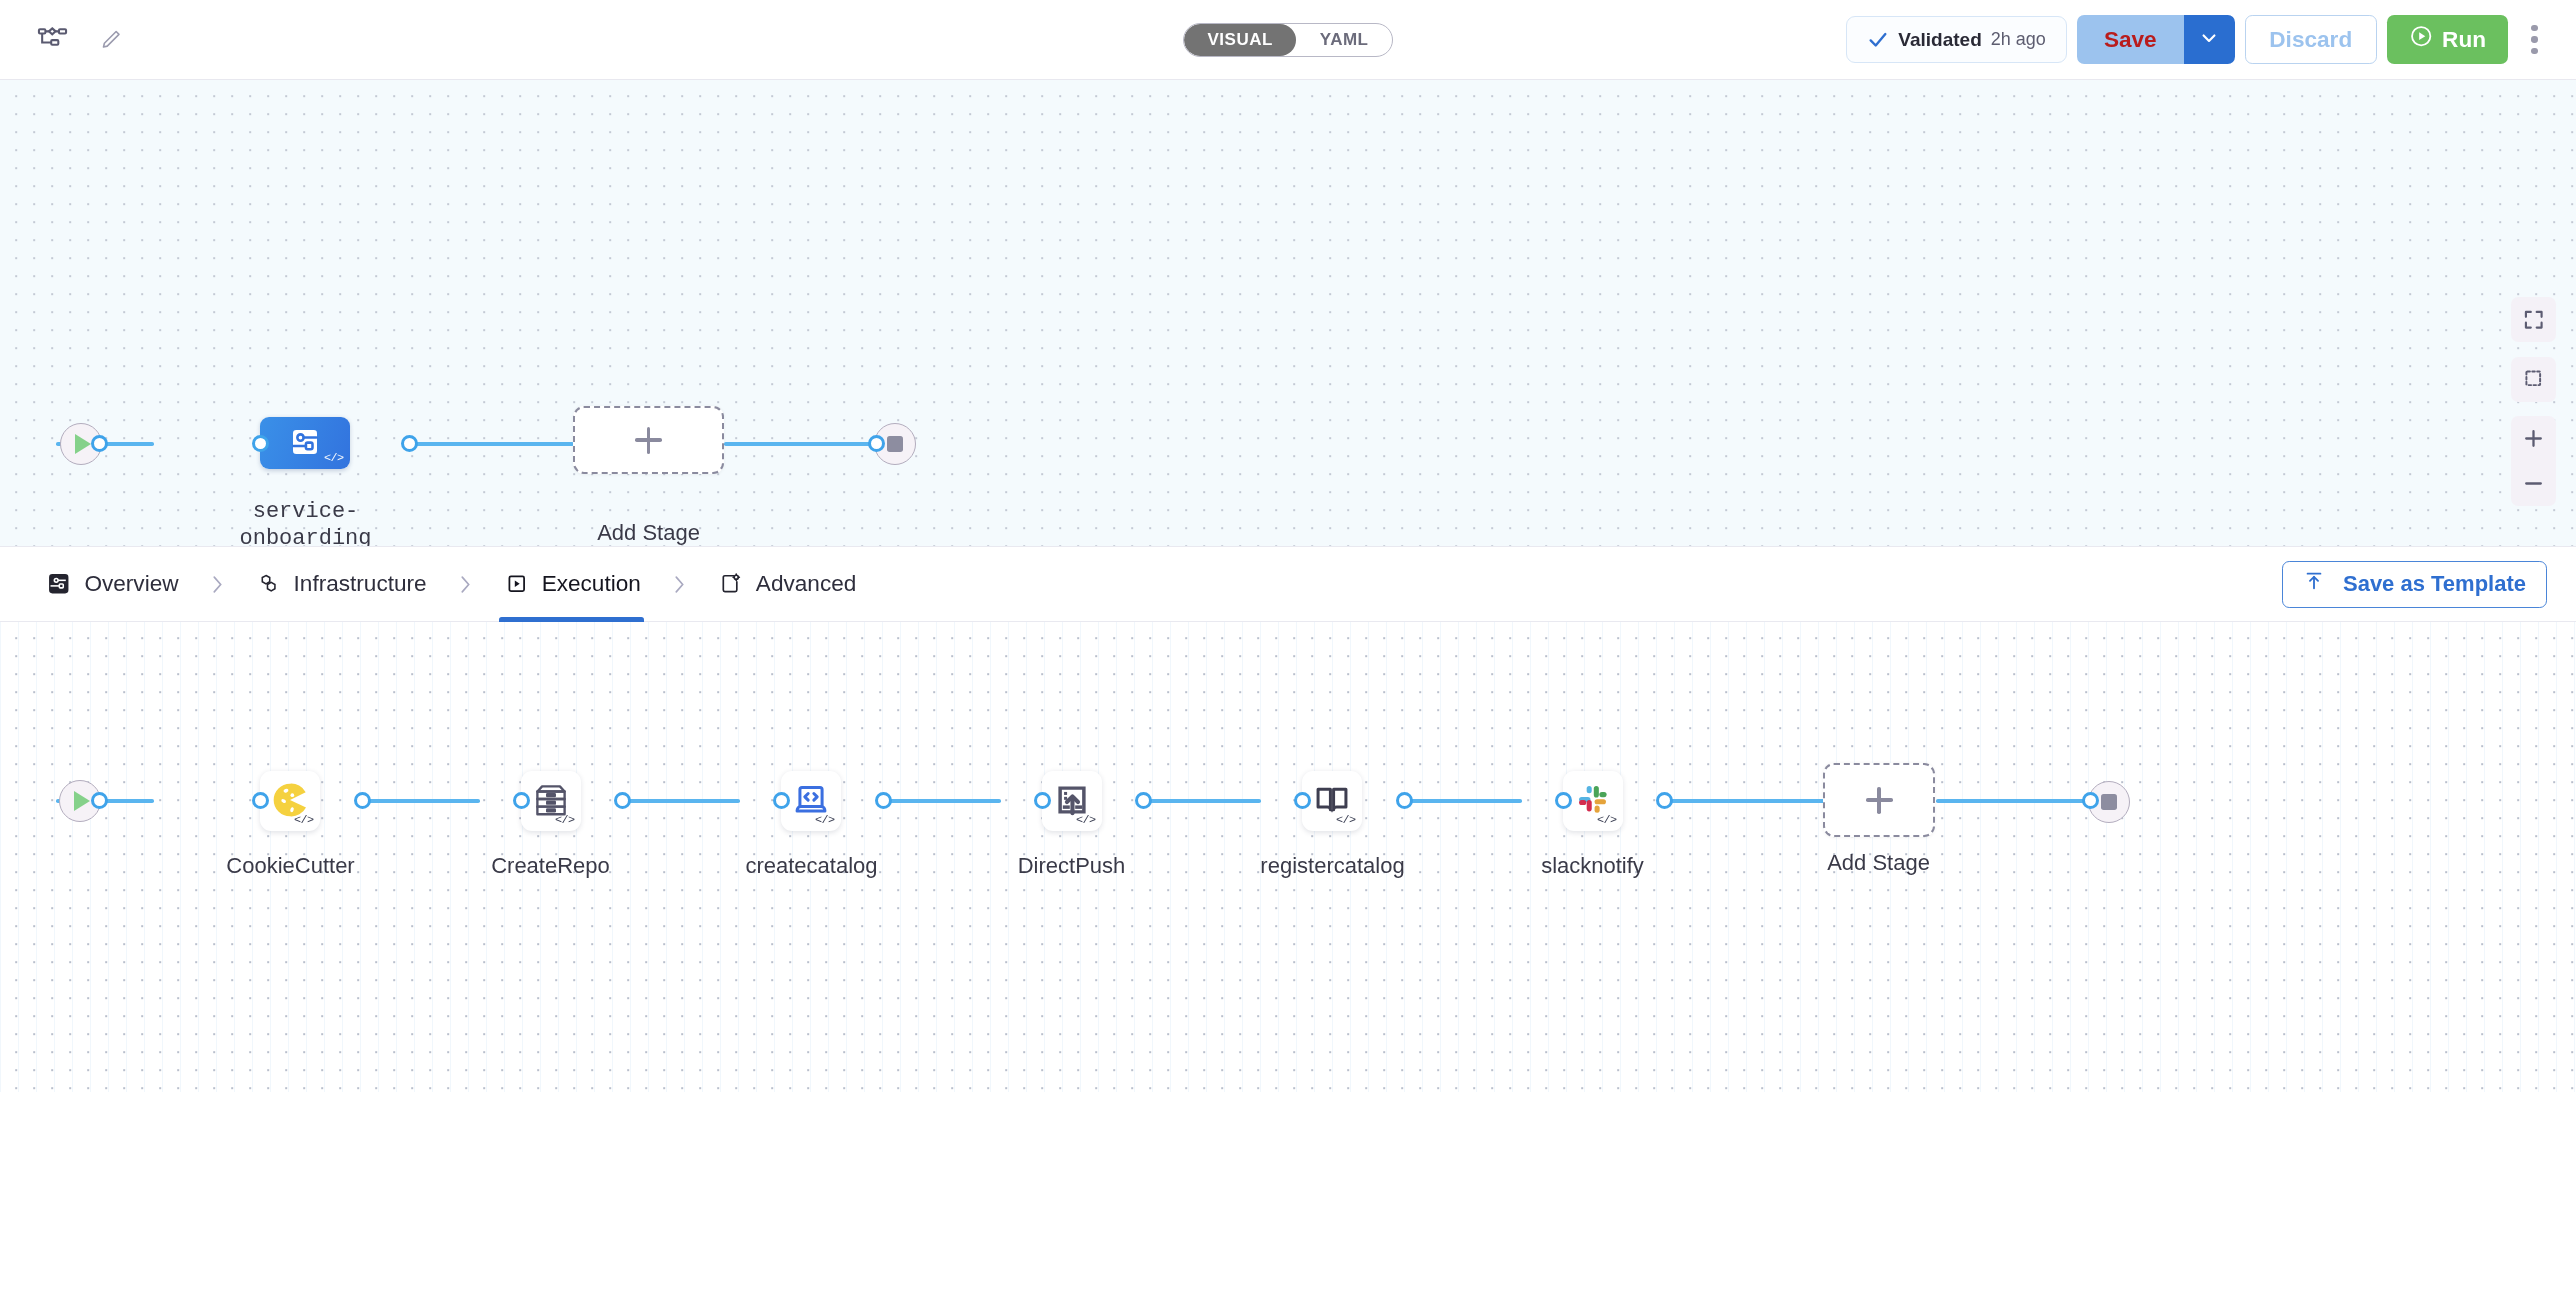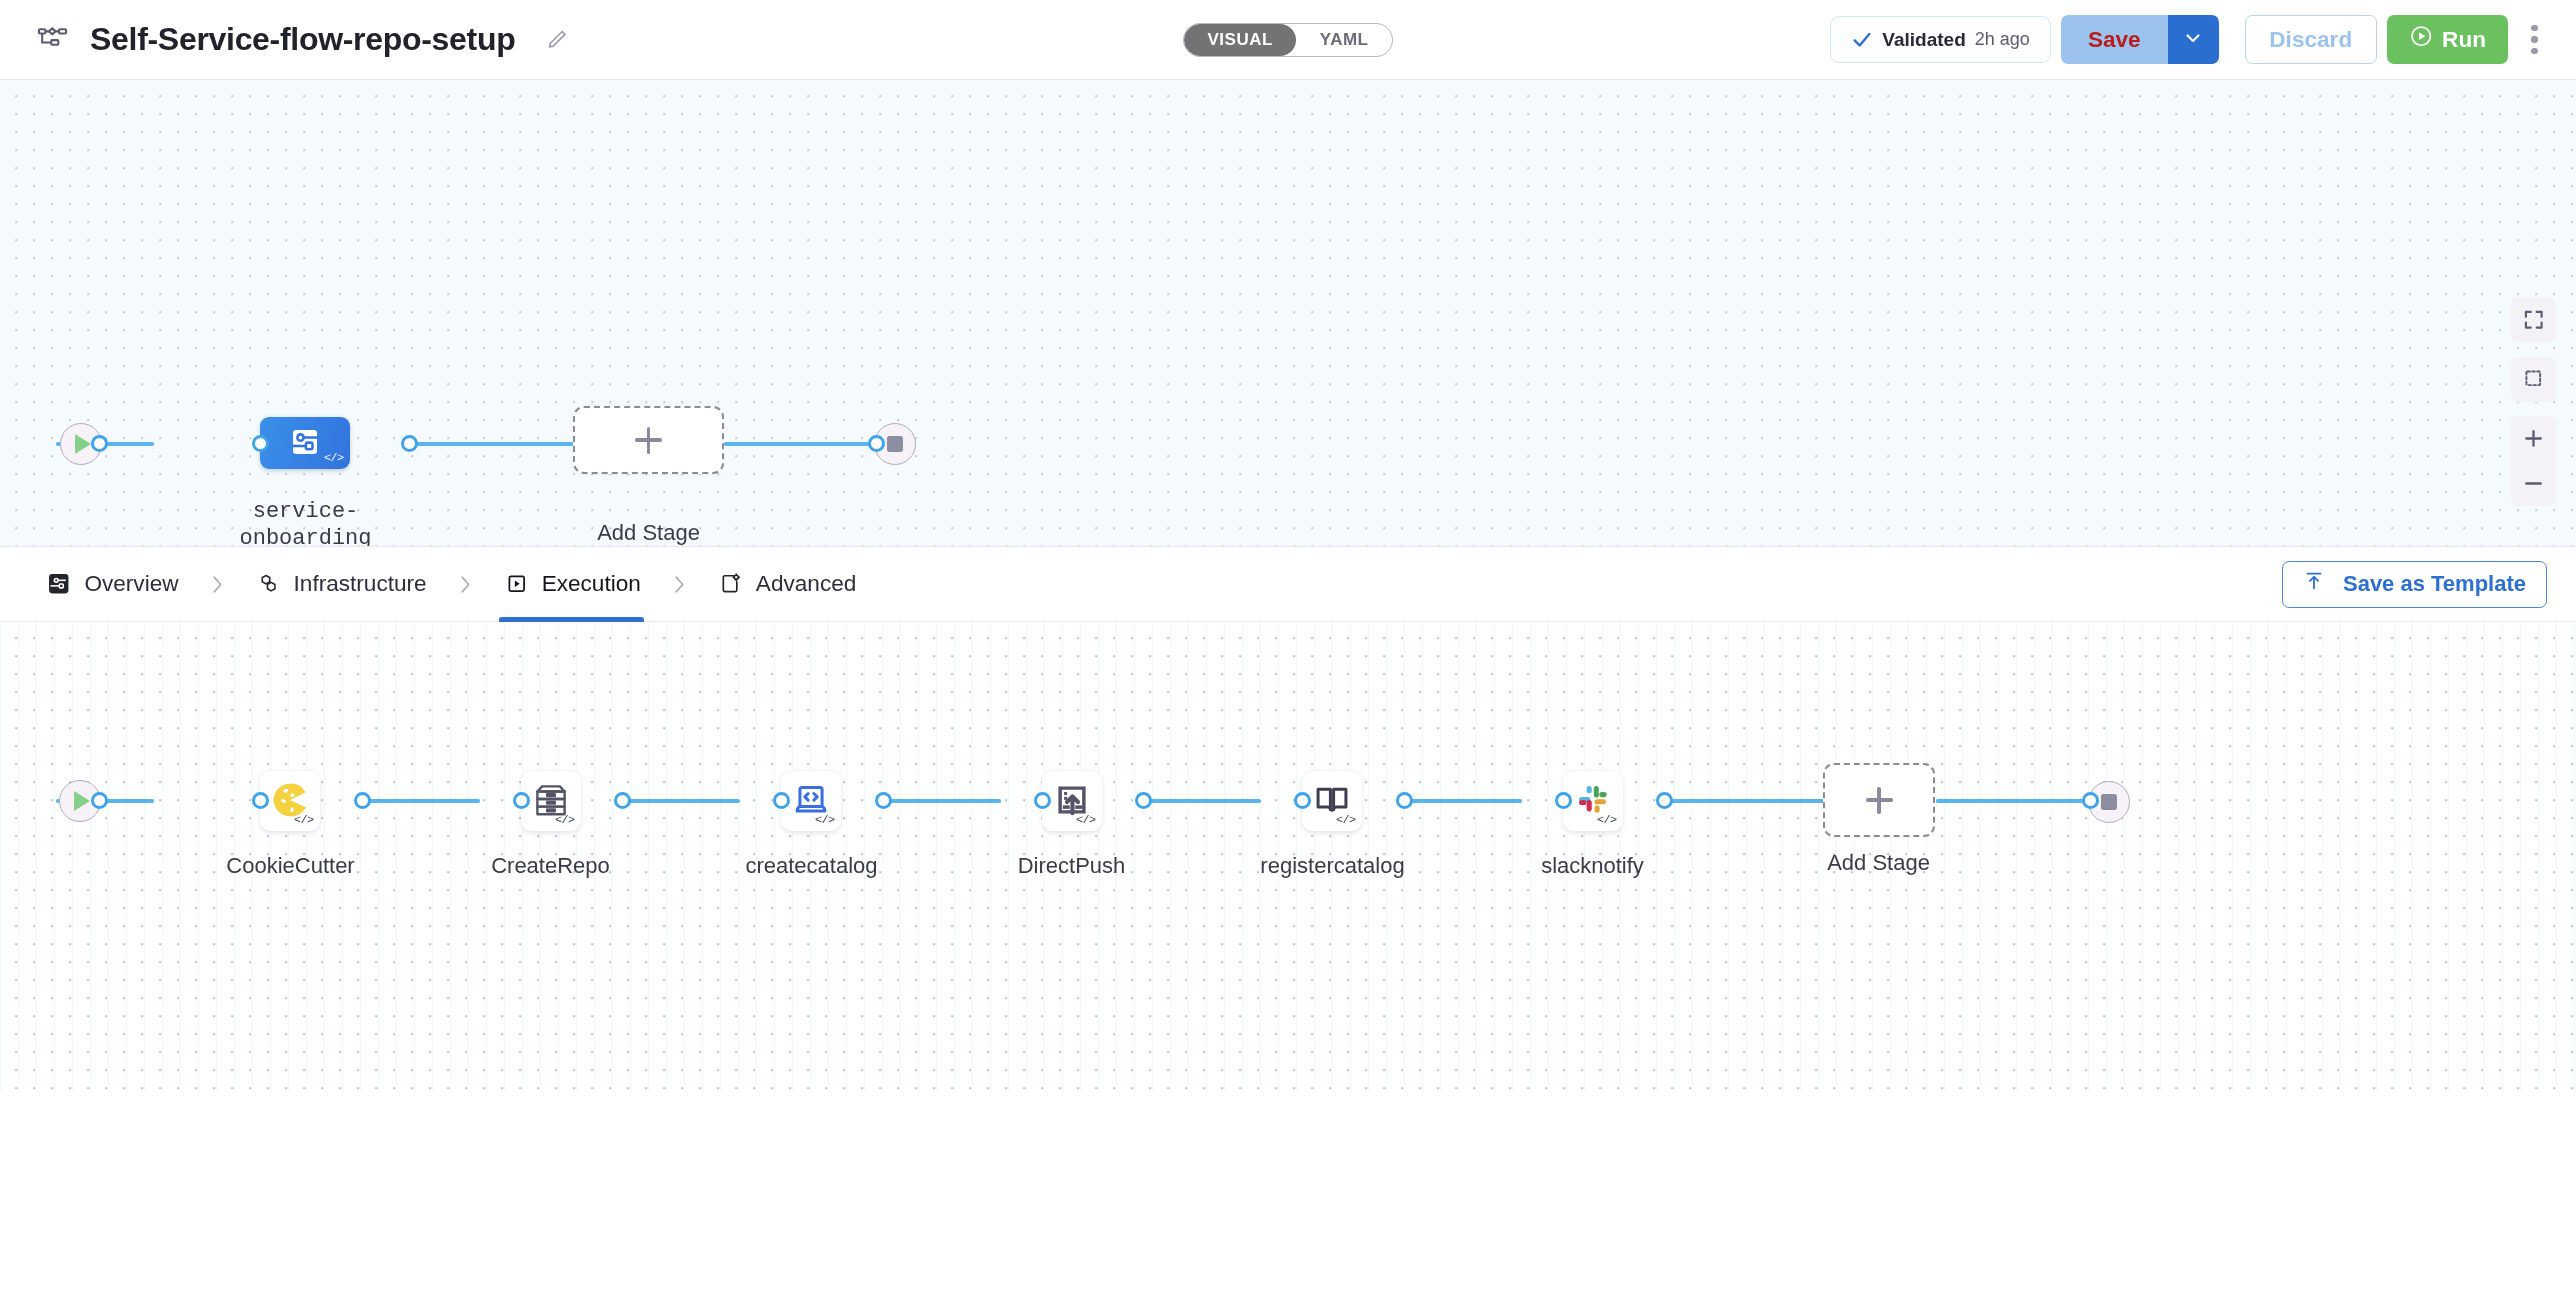--- a/index.html
+++ b/index.html
@@ -57,21 +57,21 @@
     background: #9cc3ee; color: #b91c1c; font-size: 22.6px; font-weight: bold;
     display: flex; align-items: center; justify-content: center;
     padding: 0 25px; min-width: 107px;
   }
   .save-caret {
     background: #2a6ed0; width: 51px; display: flex; align-items: center; justify-content: center;
   }
   .btn-discard {
     height: 49px; padding: 0 23.5px; border: 0.9px solid #b9d3f0; border-radius: 7.2px;
     background: #ffffff; color: #9cc3ee; font-size: 22.6px; font-weight: bold;
-    display: flex; align-items: center; justify-content: center; margin-left: 16px;
+    display: flex; align-items: center; justify-content: center;
   }
   .btn-run {
     height: 49px; padding: 0 22px; border-radius: 7.2px; background: #6bc05f;
     color: #ffffff; font-size: 22.6px; font-weight: bold;
     display: flex; align-items: center; gap: 9px; justify-content: center;
   }
   .kebab { width: 33px; height: 49px; display: flex; flex-direction: column; align-items: center; justify-content: center; gap: 5.4px; }
   .kebab i { width: 6.3px; height: 6.3px; border-radius: 50%; background: #9a9aab; display: block; }
 
   
@@ -193,21 +193,20 @@
     <span class="pipeline-icon">
       <svg width="31" height="31" viewBox="0 0 24 24" fill="none" stroke="#5a5a70" stroke-width="1.6">
         <rect x="1.5" y="4" width="5" height="3.4" rx="0.8"></rect>
         <rect x="17" y="4" width="5.5" height="3.4" rx="0.8"></rect>
         <rect x="11" y="12.5" width="5.5" height="3.6" rx="0.8"></rect>
         <path d="M11.8 3.4 L14.4 5.7 L11.8 8.0 L9.2 5.7 Z"></path>
         <path d="M6.5 5.7 H9.2 M14.4 5.7 H17"></path>
         <path d="M4 7.4 V14.3 H11"></path>
       </svg>
     </span>
-    <span class="page-title">Self-Service-flow-repo-setup</span>
     <span class="edit-icon">
       <svg width="23.5" height="23.5" viewBox="0 0 24 24" fill="none" stroke="#9b9bae" stroke-width="1.6" stroke-linecap="round" stroke-linejoin="round">
         <path d="M17.5 3.6 L20.4 6.5 L8.4 18.5 L4.6 19.4 L5.5 15.6 Z"></path>
       </svg>
     </span>
   </div>
 
   <div class="hdr-center">
     <div class="seg-toggle">
       <div class="seg-item active">VISUAL</div>

